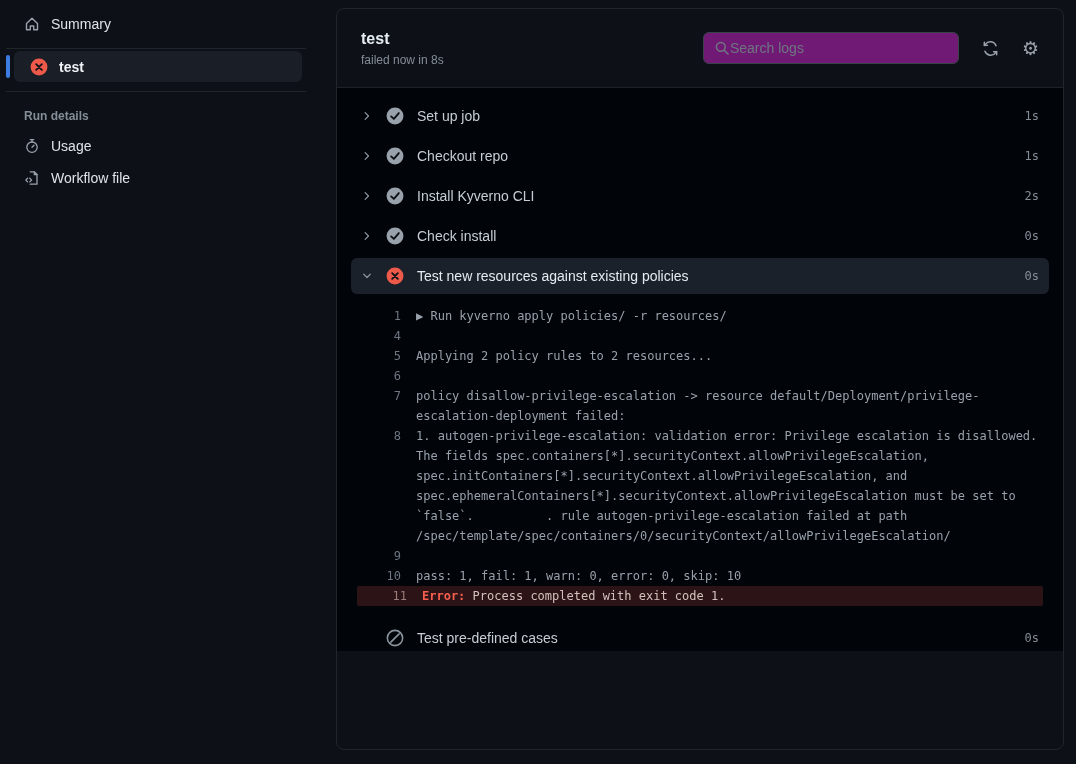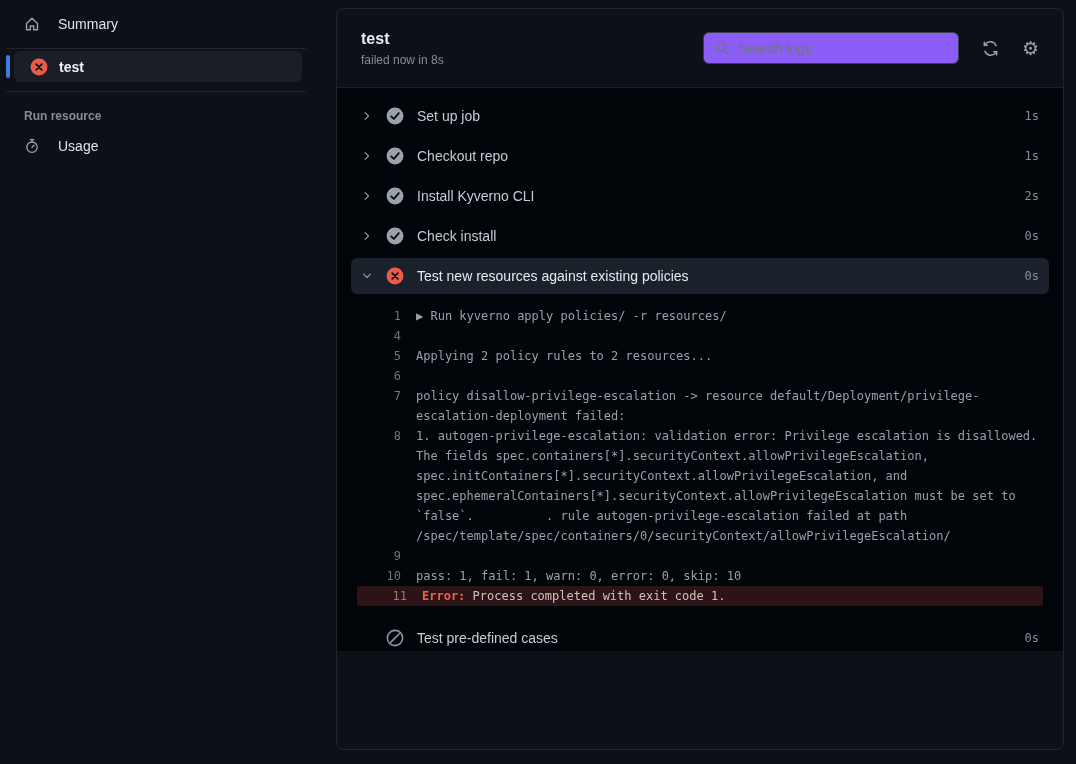--- a/index.html
+++ b/index.html
@@ -9,41 +9,41 @@
     --text-secondary:#848d97; --log-text:#99a1ab; --log-num:#6e7681;
   }
   *{box-sizing:border-box;margin:0;padding:0}
   html,body{width:1076px;height:764px;overflow:hidden}
   body{background:var(--page-bg);font-family:"Liberation Sans",sans-serif;position:relative}
   .hidden{visibility:hidden}
   svg{display:block}
 
   
   .sidebar{position:absolute;left:0;top:0;width:320px;padding-top:9px}
-  .side-row{display:flex;align-items:center;height:30px;padding-left:24px;gap:18px;
+  .side-row{display:flex;align-items:center;height:30px;padding-left:24px;gap:11px;
     font-size:14px;color:#dee4ea;cursor:pointer;border-radius:6px}
   .side-row .sicon{color:#9aa2ab;flex:none}
   .divider{border-top:1px solid var(--border);margin:9px 14px 0 6px}
   .section-title{font-size:12px;font-weight:700;color:var(--text-secondary);padding:17px 0 7px 24px}
   .job-item{position:relative;margin:2px 18px 0 14px;height:31px;border-radius:6px;
     background:#1a1e26;display:flex;align-items:center;padding-left:16px;gap:11px;
     font-size:14px;font-weight:700;color:#f0f3f6;cursor:pointer}
   .active-bar{position:absolute;left:-8px;top:4px;width:4px;height:23px;border-radius:2px;background:var(--accent)}
   .rd-row{height:32px}
 
   
   .panel{position:absolute;left:336px;top:8px;width:728px;height:742px;
     background:var(--panel-bg);border:1px solid var(--border);border-radius:8px;overflow:hidden}
   .panel-header{height:79px;display:flex;align-items:center;padding:0 24px;
     border-bottom:1px solid #1d2229}
   .ph-title{font-size:16px;font-weight:700;color:var(--text-primary)}
   .ph-sub{font-size:12px;color:var(--text-secondary);margin-top:5px}
   .header-right{margin-left:auto;display:flex;align-items:center;gap:23px}
-  .search{width:256px;height:32px;background:#8b5cf6;border:1px solid #3a414a;border-radius:6px;
-    display:flex;align-items:center;padding:0 10px;gap:8px;color:#6e7681}
+  .search{width:256px;height:32px;background:#701a75;border:1px solid #3a414a;border-radius:6px;
+    display:flex;align-items:center;padding:0 10px;color:#6e7681}
   .search input{flex:1;background:transparent;border:none;outline:none;color:var(--text-primary);font-size:14px;font-family:"Liberation Sans",sans-serif}
   .search input::placeholder{color:#6e7681}
   .icon-btn{color:#9aa2ab;cursor:pointer;background:none;border:none}
   .gear-glyph{font-size:19px;line-height:1;color:#9aa2ab;font-family:"DejaVu Sans",sans-serif}
 
   .panel-body{background:var(--panel-body-bg);height:563px;padding-top:8px;overflow:hidden}
 
   
   .step-row{height:40px;display:flex;align-items:center;padding:0 24px;cursor:pointer}
   .step-row .chev{width:12px;flex:none;color:#8b949e;margin-right:13px}
@@ -89,34 +89,45 @@
     <span class="sicon">
       <svg width="18" height="18" viewBox="0 0 16 16">
           <circle cx="8" cy="8" r="7.5" fill="var(--danger)"></circle>
           <path d="M5.5 5.5l5 5M10.5 5.5l-5 5" stroke="#10141a" stroke-width="1.7" stroke-linecap="round"></path>
         </svg>
     </span>
     <span>test</span>
   </div>
 
   <div class="divider"></div>
-  <div class="section-title">Run resource</div>
+  <div class="section-title">Run details</div>
 
   <div class="side-row rd-row">
     <span class="sicon">
       <svg width="16" height="16" viewBox="0 0 16 16" fill="none" stroke="currentColor" stroke-width="1.3" stroke-linecap="round">
           <circle cx="8" cy="9.2" r="5.2"></circle>
           <path d="M8 9.2 10 7.3"></path>
           <path d="M6.3 1.6h3.4"></path>
           <path d="M8 1.6v2.4"></path>
         </svg>
     </span>
     <span>Usage</span>
   </div>
 
+  <div class="side-row rd-row">
+    <span class="sicon">
+      <svg width="16" height="16" viewBox="0 0 16 16" fill="none" stroke="currentColor" stroke-width="1.3" stroke-linecap="round" stroke-linejoin="round">
+          <path d="M6.2 1.8h4.1l2.7 2.7v9.7H6.2"></path>
+          <path d="M10.3 1.8v2.7H13"></path>
+          <path d="M3.6 8.3 1.8 10.1l1.8 1.8"></path>
+          <path d="M5.8 8.3l1.8 1.8-1.8 1.8"></path>
+        </svg>
+    </span>
+    <span>Workflow file</span>
+  </div>
 </nav>
 
 <section class="panel">
   <header class="panel-header">
     <div>
       <div class="ph-title">test</div>
       <div class="ph-sub">failed now in 8s</div>
     </div>
     <div class="header-right">
       <div class="search">

